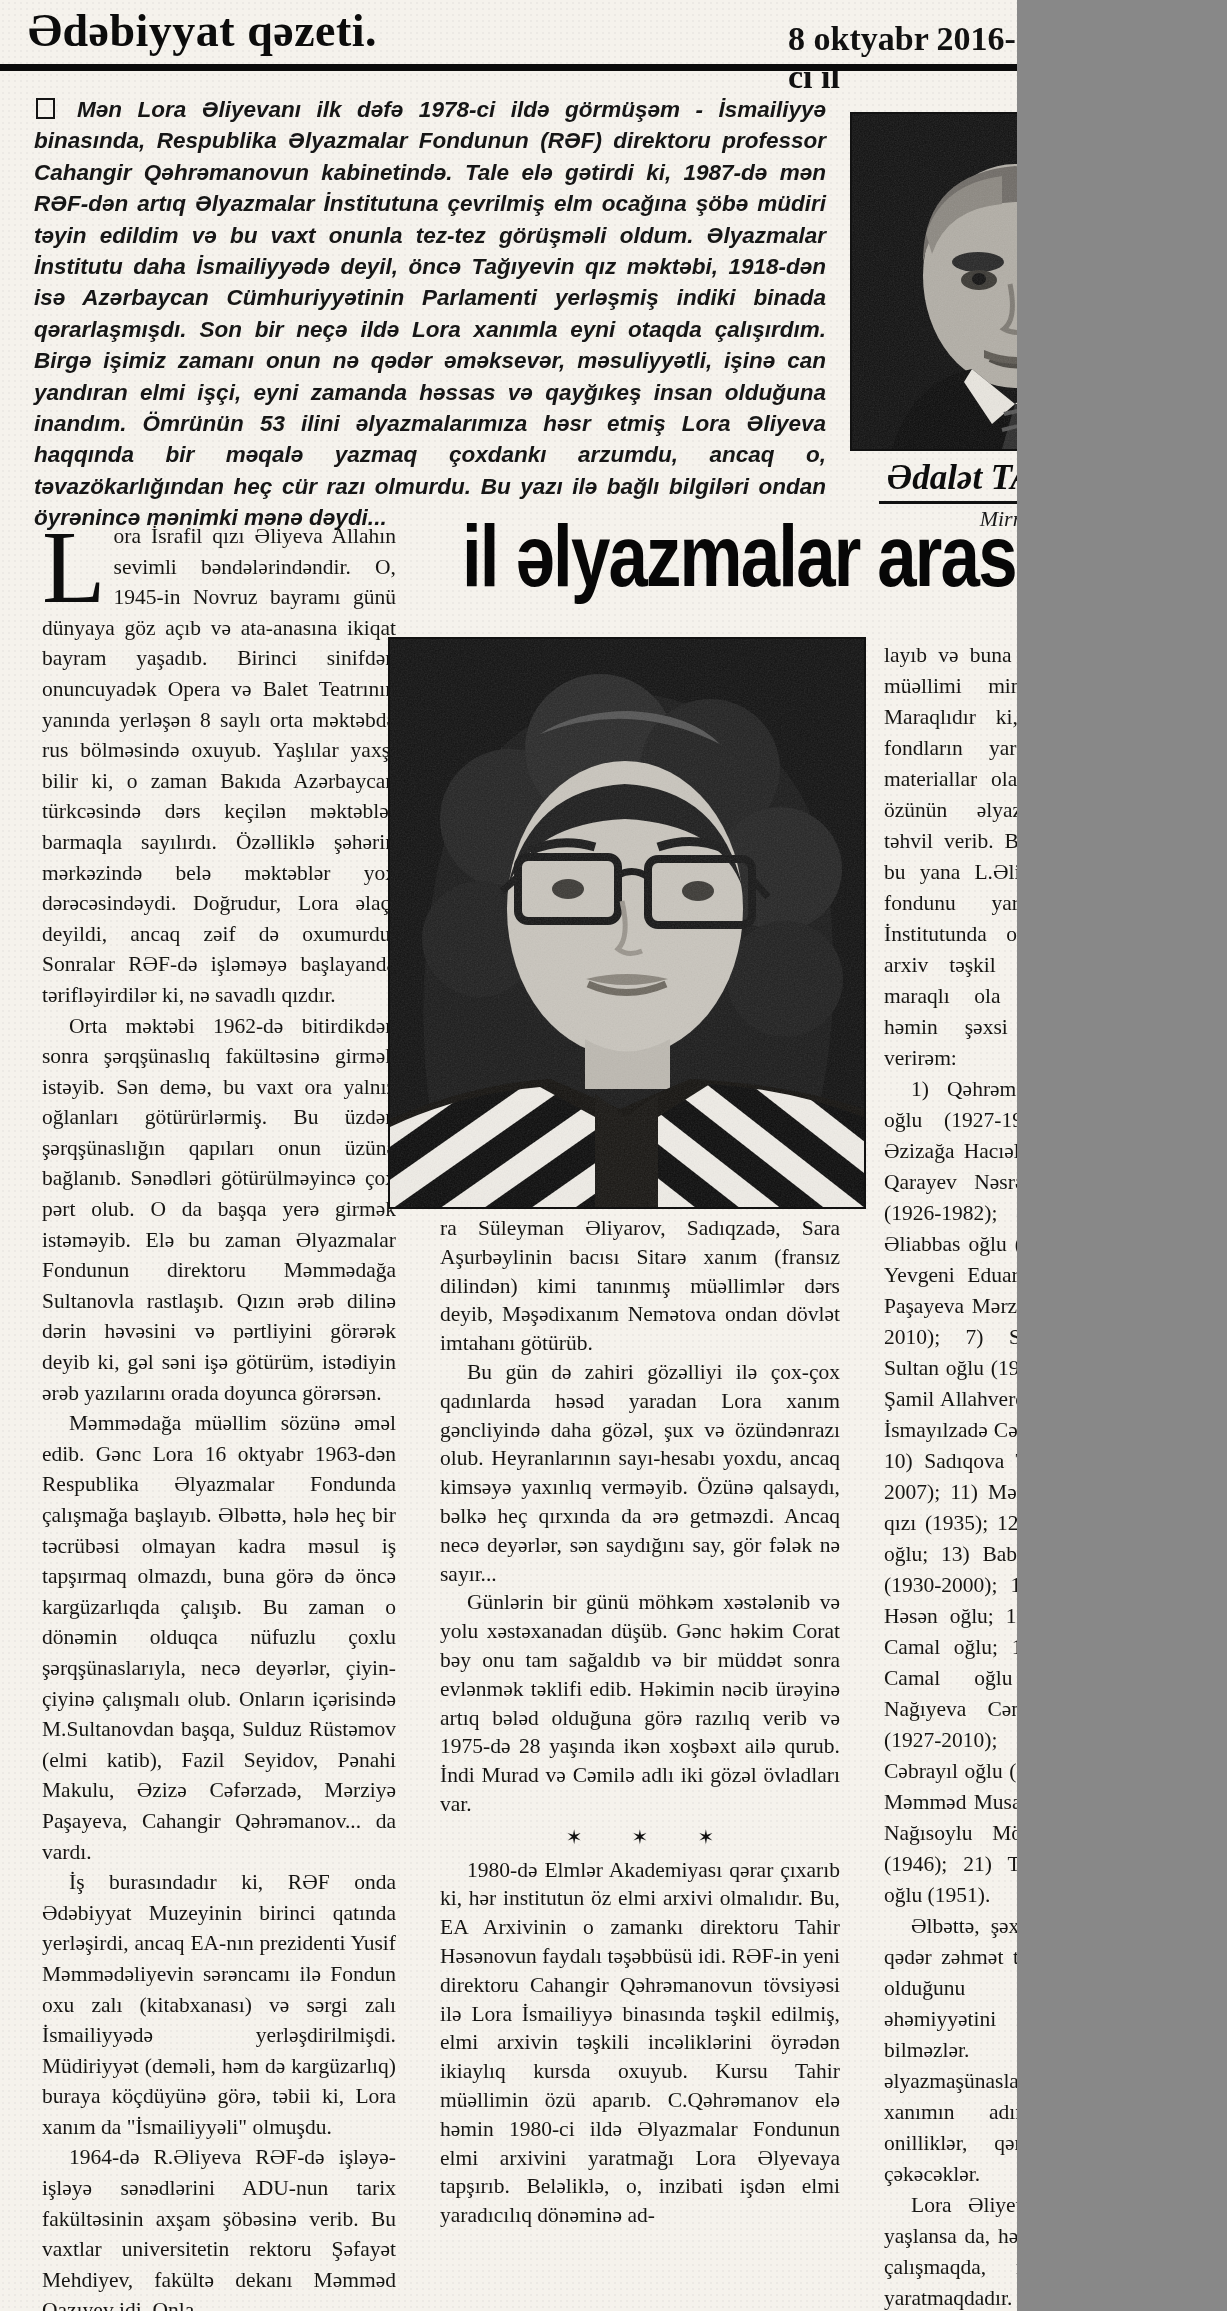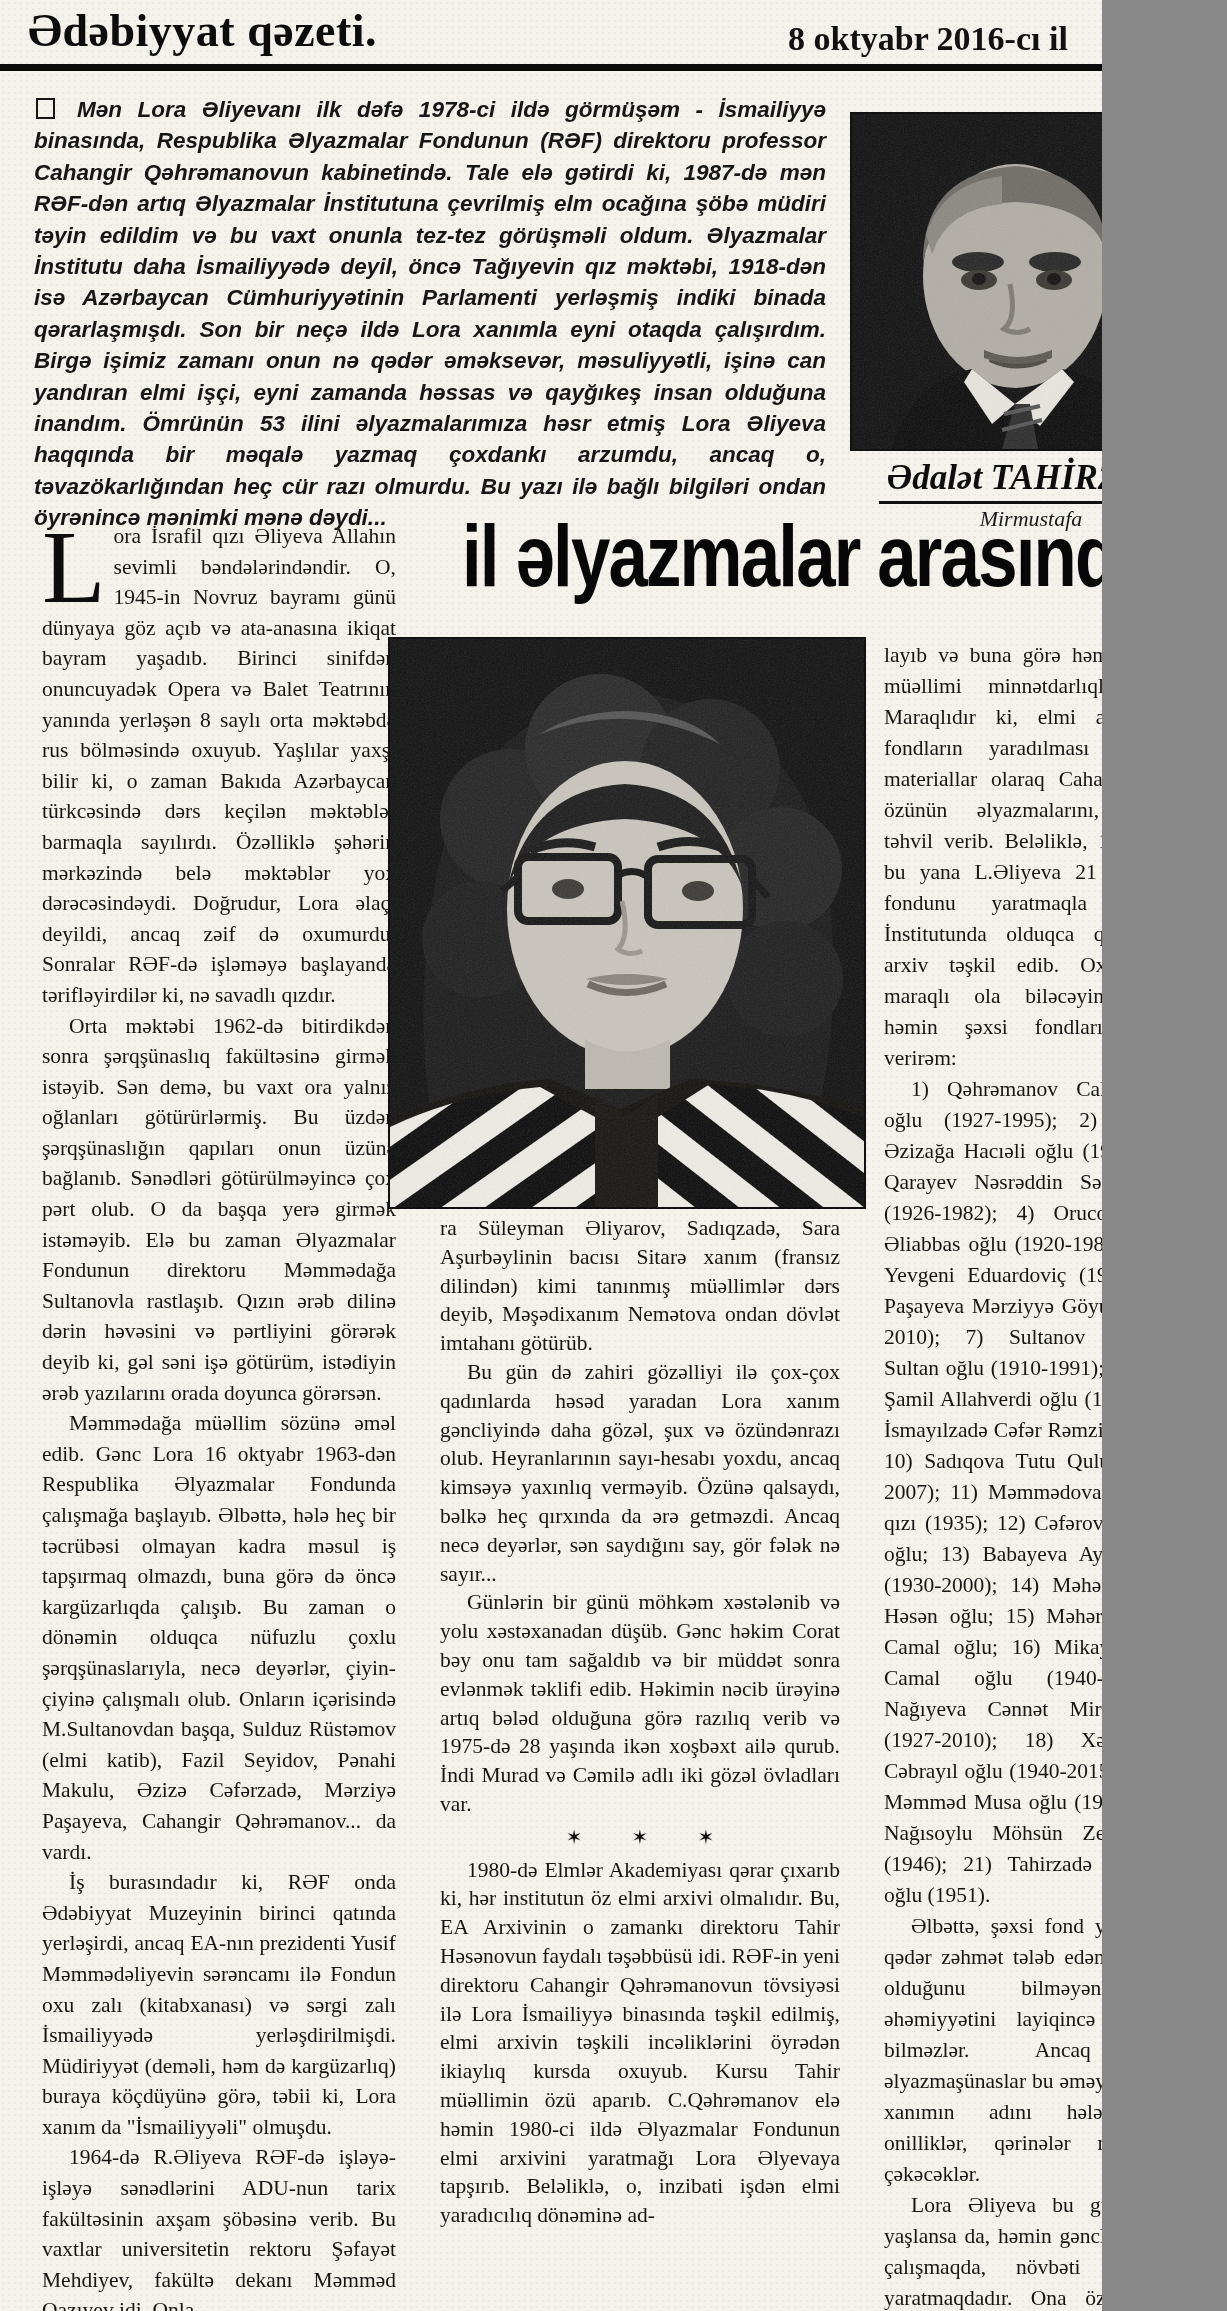--- a/index.html
+++ b/index.html
@@ -1,16 +1,16 @@
 <!DOCTYPE html>
 <html><head>
 <meta charset="utf-8">
 <style>
   html,body{margin:0;padding:0;background:#888;}
-  #page{position:relative;width:1102px;height:2311px;background:#f5f2ec;overflow:hidden;
+  #page{position:relative;width:1017px;height:2311px;background:#f5f2ec;overflow:hidden;
         font-family:"Liberation Serif",serif;color:#181715;
         background-image:radial-gradient(rgba(0,0,0,0.035) 1px, transparent 1px);
         background-size:6px 6px;}
   
   .masthead{position:absolute;left:28px;top:4px;font-family:"Liberation Serif",serif;
             font-weight:bold;font-size:46px;letter-spacing:0.5px;color:#0c0c0c;}
   .issue-date{position:absolute;left:788px;top:20px;font-weight:bold;font-size:34px;color:#111;}
   .pagebox{position:absolute;left:1128px;top:2px;width:74px;height:88px;border:4px solid #0a0a0a;
            transform:skewX(-7deg);background:#f5f2ec;display:flex;align-items:center;justify-content:center;}
   .pagebox::after{content:"";position:absolute;right:-12px;top:-4px;bottom:-10px;width:4px;background:#0a0a0a;}

